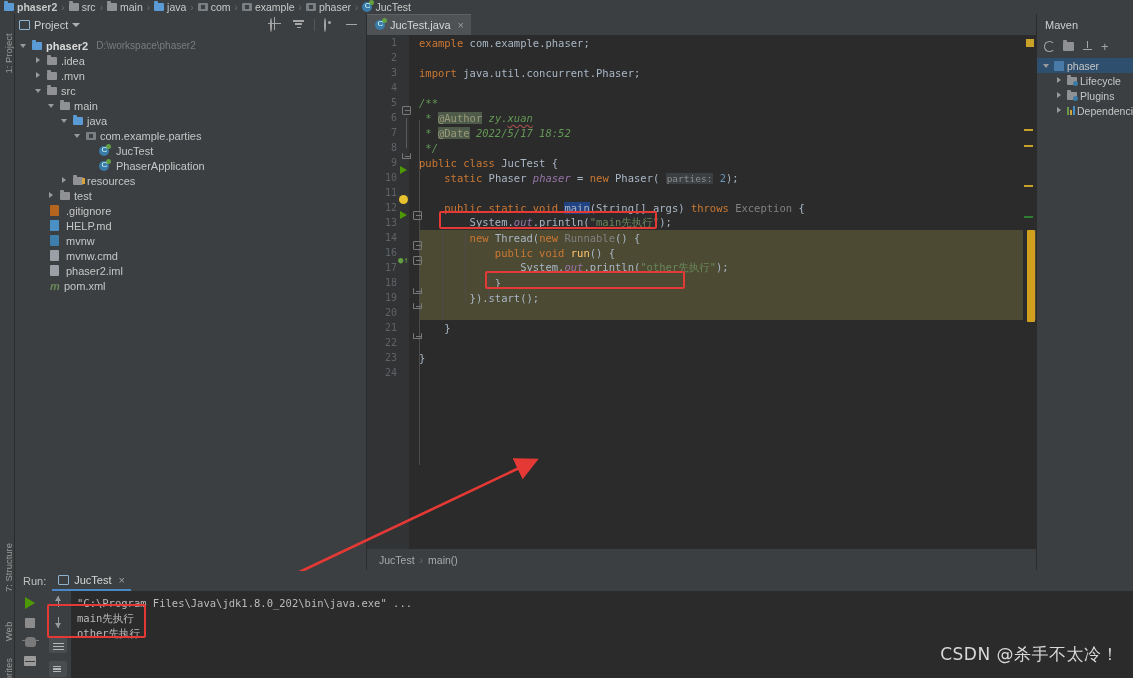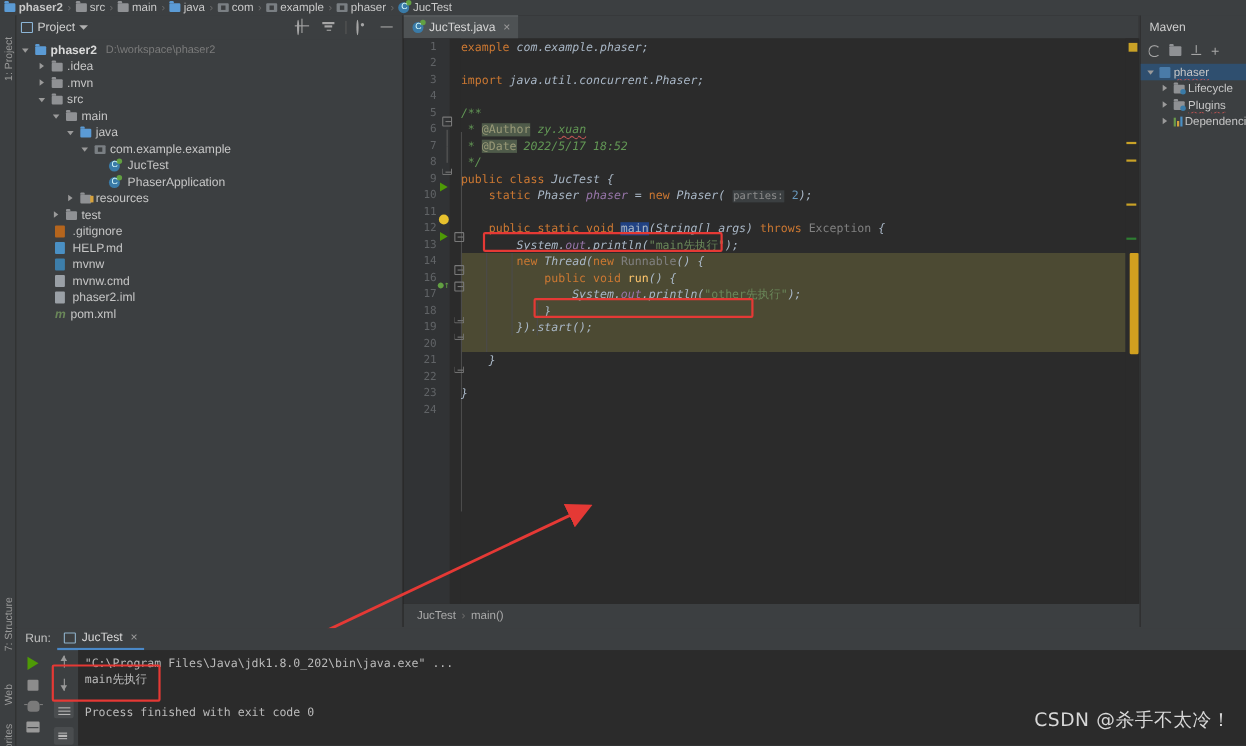--- a/index.html
+++ b/index.html
@@ -177,21 +177,21 @@
   .code-txt { padding-left: 0px; color: #a9b7c6; }
 
   
   .kw { color: #cc7832; }
   .str { color: #6a8759; }
   .num { color: #6897bb; }
   .cmt { color: #629755; font-style: italic; }
   .ann { color: #bbb529; }
   .fld { color: #9876aa; font-style: italic; }
   .mth { color: #ffc66d; }
-  .pln { color: #a9b7c6; font-style: italic; }
+  .pln { color: #a9b7c6; }
   .hint { color: #8c8c8c; background: #3b3f41; font-size: 9.5px; padding: 0 1px; }
   .gray { color: #808080; }
 
   .sel-main { background: #214283; color: #a9b7c6; }
   .doc-hl { background: #4f5b4a; color: #9a9a78; }
 
   .lambda-bg { background: #4c4a33; }
 
   .run-tri {
     position: absolute; left: 3px; top: 3px; width: 0; height: 0;
@@ -437,21 +437,21 @@
       <span class="tname">main</span>
     </div>
     <div class="tree-row" style="padding-left:45px">
       <span class="arrow open"></span>
       <span class="ic ic-folder blue"></span>
       <span class="tname">java</span>
     </div>
     <div class="tree-row" style="padding-left:58px">
       <span class="arrow open"></span>
       <span class="ic ic-pkg"></span>
-      <span class="tname">com.example.example</span>
+      <span class="tname">com.example.parties</span>
     </div>
     <div class="tree-row" style="padding-left:84px">
       <span class="ic ic-class green-dot"></span>
       <span class="tname" style="margin-left:3px">JucTest</span>
     </div>
     <div class="tree-row" style="padding-left:84px">
       <span class="ic ic-class green-dot"></span>
       <span class="tname" style="margin-left:3px">PhaserApplication</span>
     </div>
     <div class="tree-row" style="padding-left:45px">
@@ -750,22 +750,22 @@
             <span></span>
             <span></span>
             <span></span>
           </span>
         </span>
     </div>
 
     <div class="console">
       <div class="cl"><span class="cmd">"C:\Program Files\Java\jdk1.8.0_202\bin\java.exe" ...</span></div>
       <div class="cl">main先执行</div>
+      <div class="cl">other先执行</div>
       <div class="cl"></div>
-      <div class="cl">Process finished with exit code 0</div>
     </div>
   </div>
 
   <div class="console-redbox"></div>
 
   <div class="watermark">CSDN @杀手不太冷！</div>
 
 </div>
 
 </body></html>

